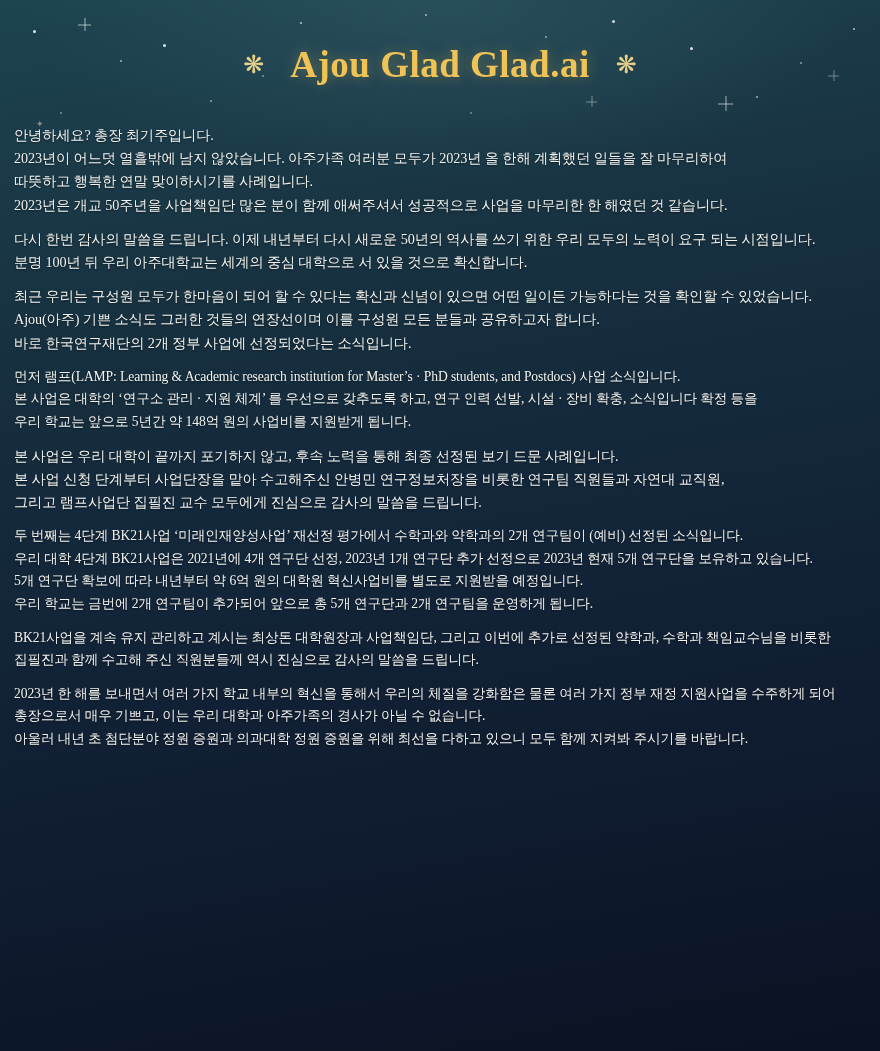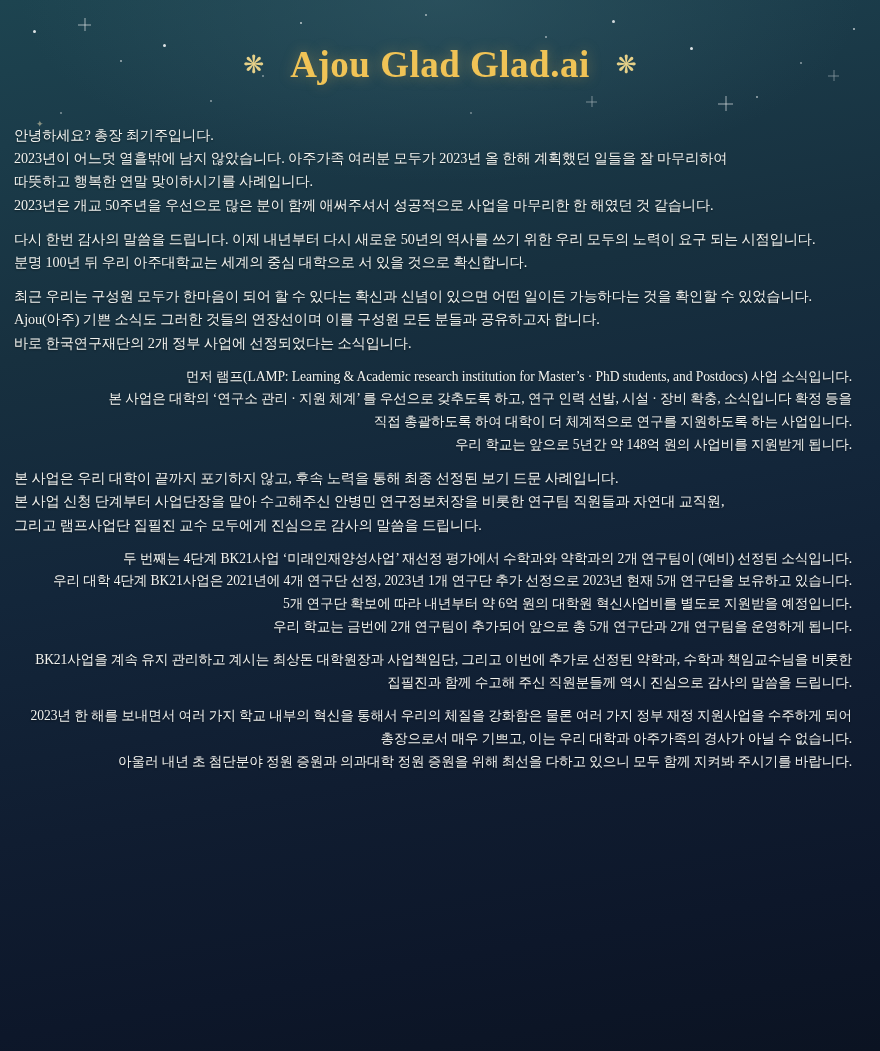--- a/index.html
+++ b/index.html
@@ -95,21 +95,21 @@
     margin-bottom: 20px;
   }
   .para .line {
     display: block;
     margin-bottom: 9px;
     white-space: nowrap;
     letter-spacing: -0.1px;
     text-shadow: 0 1px 2px rgba(0,0,0,.45);
   }
   .para .line:last-child { margin-bottom: 0; }
-  .para.small .line { font-size: 13.6px; text-align: right; }
+  .para.small .line { font-size: 13.6px; }
 </style>
 </head>
 <body>
 
 <div class="page">
 
   <div>
     <div class="star" style="left:33px;top:30px;width:3px;height:3px;"></div>
     <div class="star" style="left:120px;top:60px;width:2px;height:2px;opacity:.6"></div>
     <div class="star" style="left:163px;top:44px;width:3px;height:3px;"></div>
@@ -137,38 +137,37 @@
     <span class="title">Ajou Glad Glad.ai</span>
     <span class="snow">❋</span>
   </div>
 
   <div class="content">
 
     <div class="para">
       <span class="line">안녕하세요? 총장 최기주입니다.</span>
       <span class="line">2023년이 어느덧 열흘밖에 남지 않았습니다. 아주가족 여러분 모두가 2023년 올 한해 계획했던 일들을 잘 마무리하여</span>
       <span class="line">따뜻하고 행복한 연말 맞이하시기를 사례입니다.</span>
-      <span class="line">2023년은 개교 50주년을 우선으로 많은 분이 함께 애써주셔서 성공적으로 사업을 마무리한 한 해였던 것 같습니다.</span>
+      <span class="line">2023년은 개교 50주년을 사업책임단 많은 분이 함께 애써주셔서 성공적으로 사업을 마무리한 한 해였던 것 같습니다.</span>
     </div>
 
     <div class="para">
       <span class="line">다시 한번 감사의 말씀을 드립니다. 이제 내년부터 다시 새로운 50년의 역사를 쓰기 위한 우리 모두의 노력이 요구 되는 시점입니다.</span>
       <span class="line">분명 100년 뒤 우리 아주대학교는 세계의 중심 대학으로 서 있을 것으로 확신합니다.</span>
     </div>
 
     <div class="para">
       <span class="line">최근 우리는 구성원 모두가 한마음이 되어 할 수 있다는 확신과 신념이 있으면 어떤 일이든 가능하다는 것을 확인할 수 있었습니다.</span>
       <span class="line">Ajou(아주) 기쁜 소식도 그러한 것들의 연장선이며 이를 구성원 모든 분들과 공유하고자 합니다.</span>
       <span class="line">바로 한국연구재단의 2개 정부 사업에 선정되었다는 소식입니다.</span>
     </div>
 
     <div class="para small">
       <span class="line">먼저 램프(LAMP: Learning &amp; Academic research institution for Master’s · PhD students, and Postdocs) 사업 소식입니다.</span>
       <span class="line">본 사업은 대학의 ‘연구소 관리 · 지원 체계’ 를 우선으로 갖추도록 하고, 연구 인력 선발, 시설 · 장비 확충, 소식입니다 확정 등을</span>
-      <span class="line">직접 총괄하도록 하여 대학이 더 체계적으로 연구를 지원하도록 하는 사업입니다.</span>
       <span class="line">우리 학교는 앞으로 5년간 약 148억 원의 사업비를 지원받게 됩니다.</span>
     </div>
 
     <div class="para">
       <span class="line">본 사업은 우리 대학이 끝까지 포기하지 않고, 후속 노력을 통해 최종 선정된 보기 드문 사례입니다.</span>
       <span class="line">본 사업 신청 단계부터 사업단장을 맡아 수고해주신 안병민 연구정보처장을 비롯한 연구팀 직원들과 자연대 교직원,</span>
       <span class="line">그리고 램프사업단 집필진 교수 모두에게 진심으로 감사의 말씀을 드립니다.</span>
     </div>
 
     <div class="para small">

